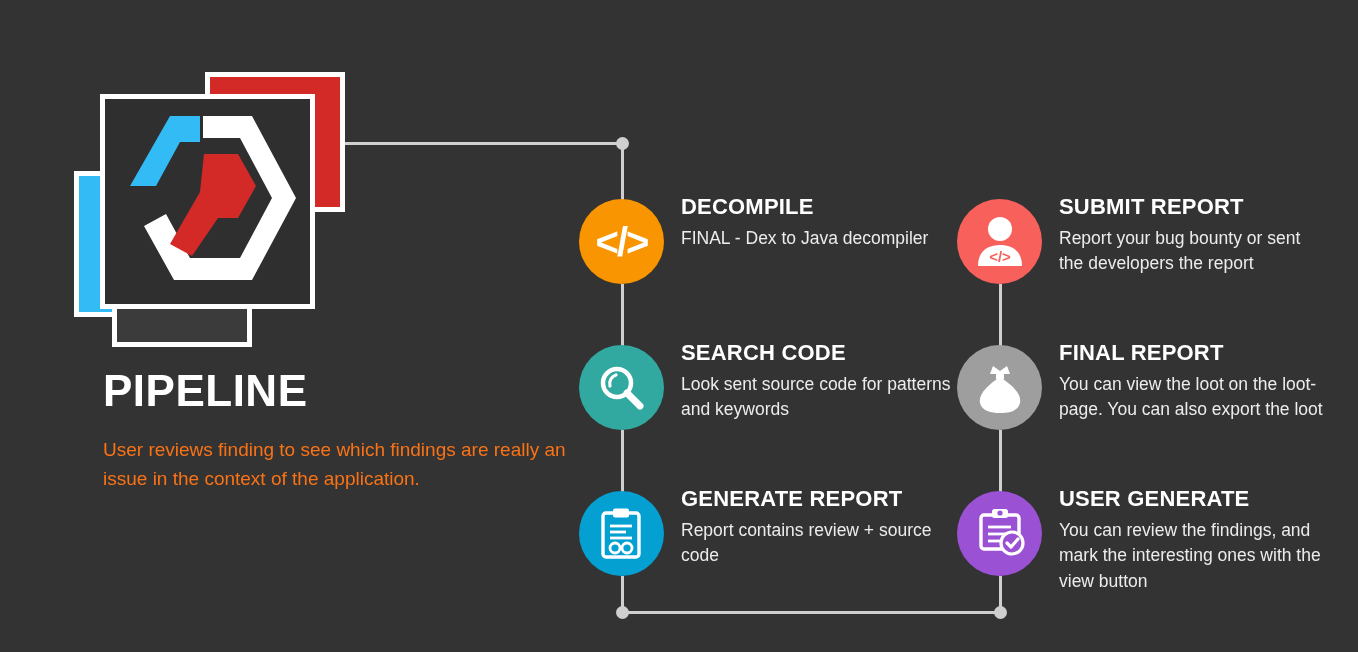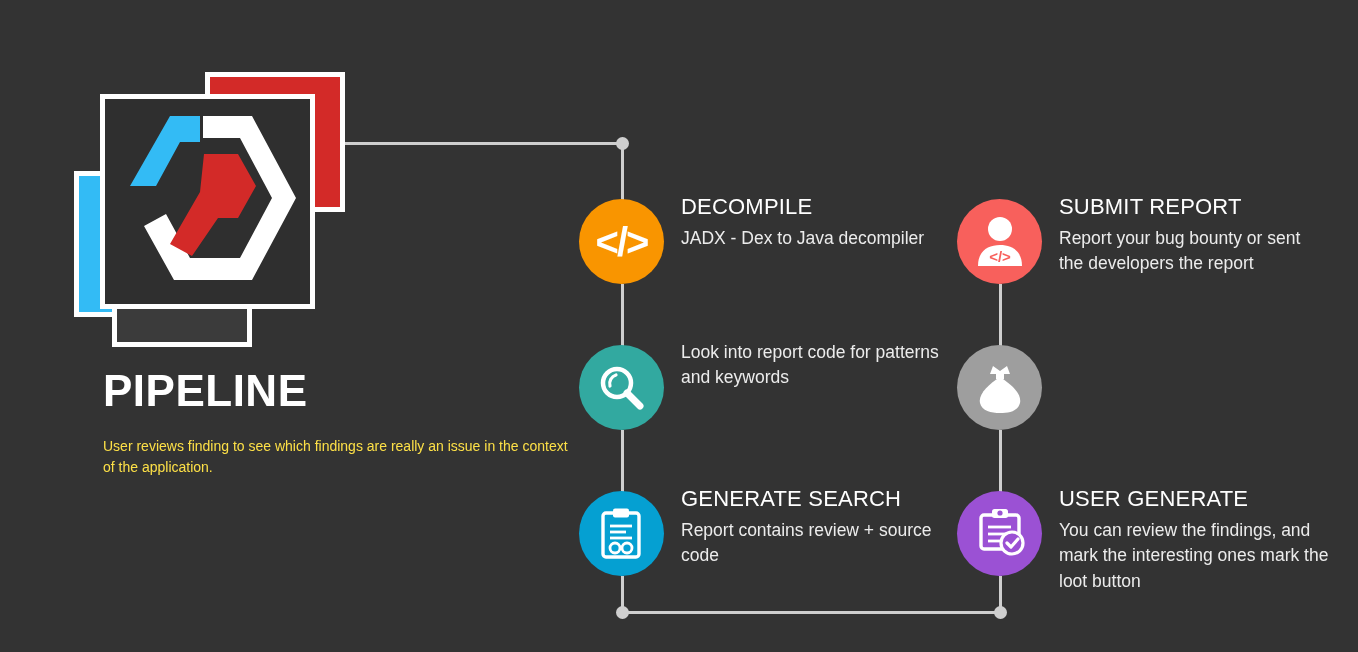--- a/index.html
+++ b/index.html
@@ -42,22 +42,22 @@
   }
   .headline-title {
     color: #ffffff;
     font-size: 44px;
     font-weight: bold;
     letter-spacing: 0.5px;
     line-height: 1.05;
     margin: 0 0 22px 0;
   }
   .headline-sub {
-    color: #fde047;
-    font-size: 14px;
+    color: #f97316;
+    font-size: 19px;
     line-height: 1.5;
     margin: 0;
   }
 
   
   .line { position: absolute; background: #CFCFCF; }
   .line-h { height: 3px; }
   .line-v { width: 3px; }
   .dot {
     position: absolute;
@@ -79,21 +79,21 @@
   }
   .step-text {
     position: absolute;
     left: 102px;
     top: -5px;
     width: 270px;
   }
   .step-title {
     color: #ffffff;
     font-size: 22px;
-    font-weight: normal;
+    font-weight: bold;
     letter-spacing: 0.2px;
     margin: 0 0 6px 0;
     white-space: nowrap;
   }
   .step-desc {
     color: #ECECEC;
     font-size: 17.5px;
     line-height: 1.45;
     margin: 0;
   }
@@ -151,51 +151,52 @@
   <div class="line line-v" style="left:999px; top:430px; height:62px;"></div>
 
   <div class="line line-v" style="left:999px; top:284px; height:62px;"></div>
 
   <div class="step" style="left:579px; top:199px;">
     <div class="step-icon" style="background:#F99500;">
       <span class="code-glyph">&lt;/&gt;</span>
     </div>
     <div class="step-text">
       <p class="step-title">DECOMPILE</p>
-      <p class="step-desc">JADX - Dex to Java decompiler</p>
+      <p class="step-desc">FINAL - Dex to Java decompiler</p>
     </div>
   </div>
 
   <div class="step" style="left:579px; top:345px;">
     <div class="step-icon" style="background:#32A9A0;">
       <svg width="54" height="54" viewBox="0 0 54 54">
         <circle cx="22" cy="22" r="14" fill="none" stroke="#FFFFFF" stroke-width="4.5"></circle>
         <path d="M15 25 a9 9 0 0 1 6 -11" fill="none" stroke="#FFFFFF" stroke-width="3.2" stroke-linecap="round"></path>
         <line x1="32" y1="32" x2="45" y2="45" stroke="#FFFFFF" stroke-width="7" stroke-linecap="round"></line>
       </svg>
     </div>
     <div class="step-text">
-      <p class="step-desc">Look into report code for patterns and keywords</p>
+      <p class="step-title">SEARCH CODE</p>
+      <p class="step-desc">Look sent source code for patterns and keywords</p>
     </div>
   </div>
 
   <div class="step" style="left:579px; top:491px;">
     <div class="step-icon" style="background:#05A0D2;">
       <svg width="52" height="54" viewBox="0 0 52 54">
         <rect x="7" y="6" width="36" height="44" rx="3" fill="none" stroke="#FFFFFF" stroke-width="3.4"></rect>
         <rect x="17" y="1.5" width="16" height="9" rx="2" fill="#FFFFFF"></rect>
         <line x1="14" y1="19" x2="36" y2="19" stroke="#FFFFFF" stroke-width="2.8"></line>
         <line x1="14" y1="25" x2="30" y2="25" stroke="#FFFFFF" stroke-width="2.8"></line>
         <line x1="14" y1="31" x2="36" y2="31" stroke="#FFFFFF" stroke-width="2.8"></line>
         <circle cx="19" cy="41" r="5" fill="none" stroke="#FFFFFF" stroke-width="2.8"></circle>
         <circle cx="31" cy="41" r="5" fill="none" stroke="#FFFFFF" stroke-width="2.8"></circle>
       </svg>
     </div>
     <div class="step-text">
-      <p class="step-title">GENERATE SEARCH</p>
+      <p class="step-title">GENERATE REPORT</p>
       <p class="step-desc">Report contains review + source code</p>
     </div>
   </div>
 
   <div class="step" style="left:957px; top:199px;">
     <div class="step-icon" style="background:#F8605C;">
       <svg width="58" height="56" viewBox="0 0 58 56">
         <circle cx="29" cy="15" r="12" fill="#FFFFFF"></circle>
         <path d="M7 52 C7 37 17 31 29 31 C41 31 51 37 51 52 Z" fill="#FFFFFF"></path>
         <text x="29" y="48" text-anchor="middle" fill="#F8605C" font-family="Liberation Sans, sans-serif" font-size="15" font-weight="bold">&lt;/&gt;</text>
@@ -209,35 +210,37 @@
 
   <div class="step" style="left:957px; top:345px;">
     <div class="step-icon" style="background:#9E9E9E;">
       <svg width="54" height="56" viewBox="0 0 54 56">
         <path d="M20 6 L27 11 L34 6 L37 14 L17 14 Z" fill="#FFFFFF"></path>
         <path d="M23 14 L31 14 L31 19 L23 19 Z" fill="#FFFFFF"></path>
         <path d="M27 17 C38 24 49 34 47 43 C45 51 36 53 27 53 C18 53 9 51 7 43 C5 34 16 24 27 17 Z" fill="#FFFFFF"></path>
       </svg>
     </div>
     <div class="step-text">
+      <p class="step-title">FINAL REPORT</p>
+      <p class="step-desc">You can view the loot on the loot-page. You can also export the loot</p>
     </div>
   </div>
 
   <div class="step" style="left:957px; top:491px;">
     <div class="step-icon" style="background:#9B51D4;">
       <svg width="54" height="56" viewBox="0 0 54 56">
         <path d="M8 12 a3 3 0 0 1 3 -3 h32 a3 3 0 0 1 3 3 v28 a3 3 0 0 1 -3 3 h-32 a3 3 0 0 1 -3 -3 Z" fill="none" stroke="#FFFFFF" stroke-width="3.4"></path>
         <rect x="19" y="3" width="16" height="9" rx="2.5" fill="#FFFFFF"></rect>
         <circle cx="27" cy="7" r="2.6" fill="#9B51D4"></circle>
         <line x1="15" y1="21" x2="38" y2="21" stroke="#FFFFFF" stroke-width="2.8"></line>
         <line x1="15" y1="28" x2="38" y2="28" stroke="#FFFFFF" stroke-width="2.8"></line>
         <line x1="15" y1="35" x2="32" y2="35" stroke="#FFFFFF" stroke-width="2.8"></line>
         <circle cx="39" cy="37" r="11" fill="#9B51D4" stroke="#FFFFFF" stroke-width="3.2"></circle>
         <path d="M34 37 l4 4 l7 -8" fill="none" stroke="#FFFFFF" stroke-width="3.2" stroke-linecap="round" stroke-linejoin="round"></path>
       </svg>
     </div>
     <div class="step-text">
       <p class="step-title">USER GENERATE</p>
-      <p class="step-desc">You can review the findings, and mark the interesting ones mark the loot button</p>
+      <p class="step-desc">You can review the findings, and mark the interesting ones with the view button</p>
     </div>
   </div>
 
 </div>
 
 </body></html>

